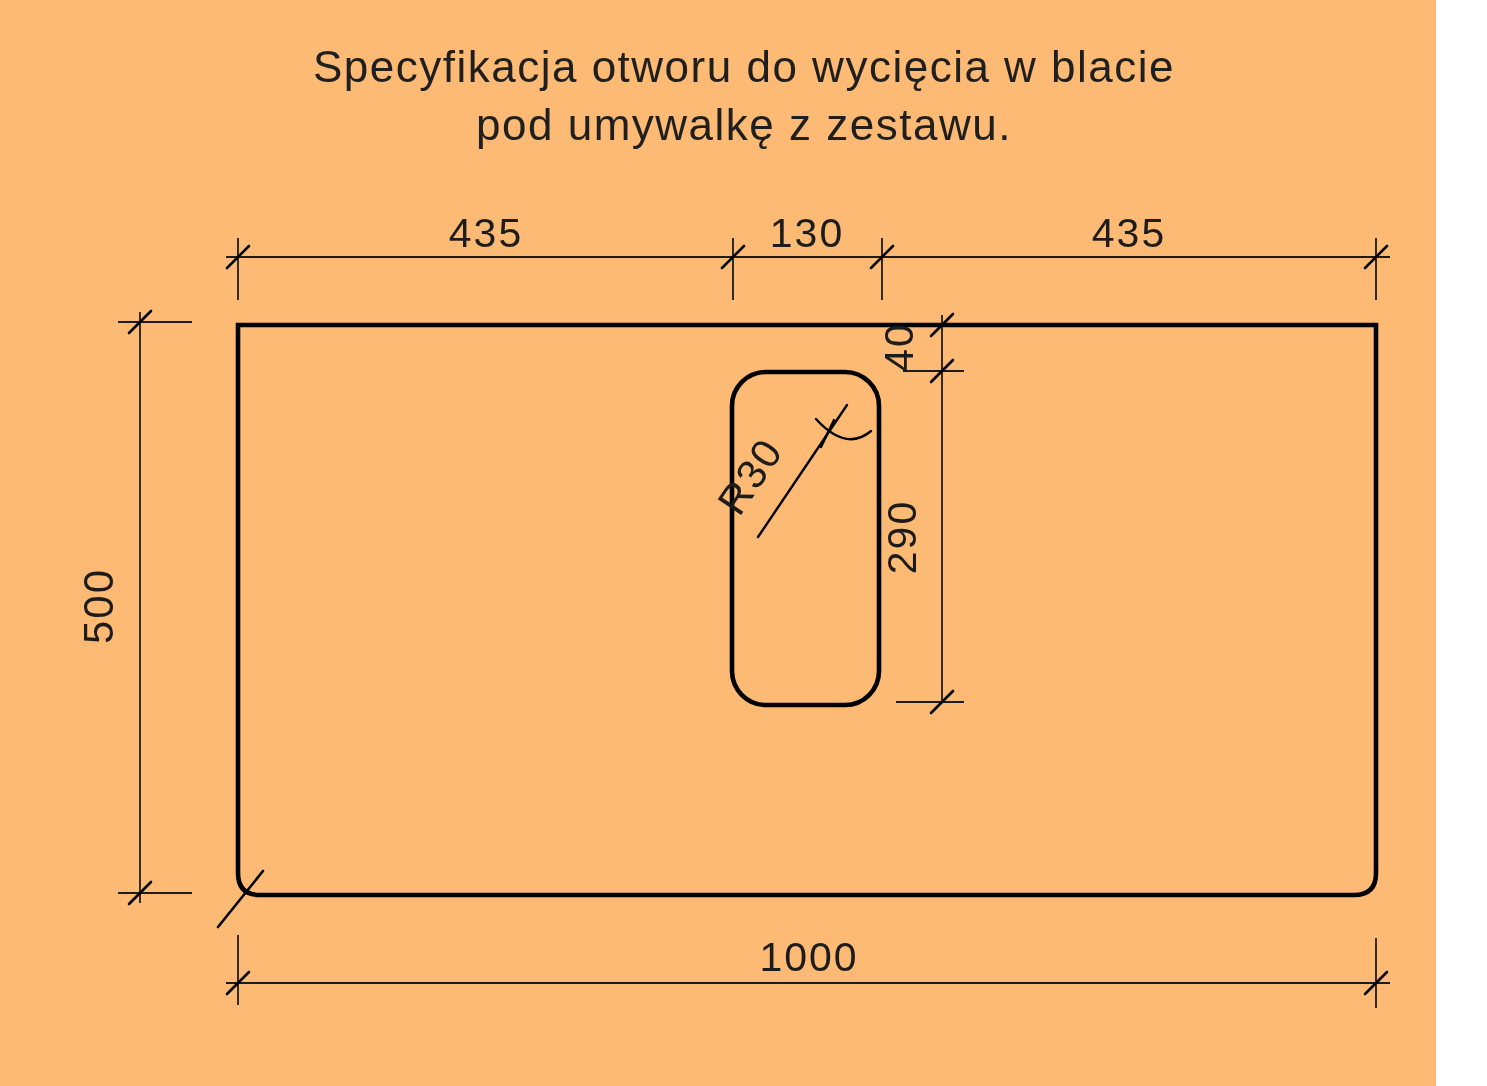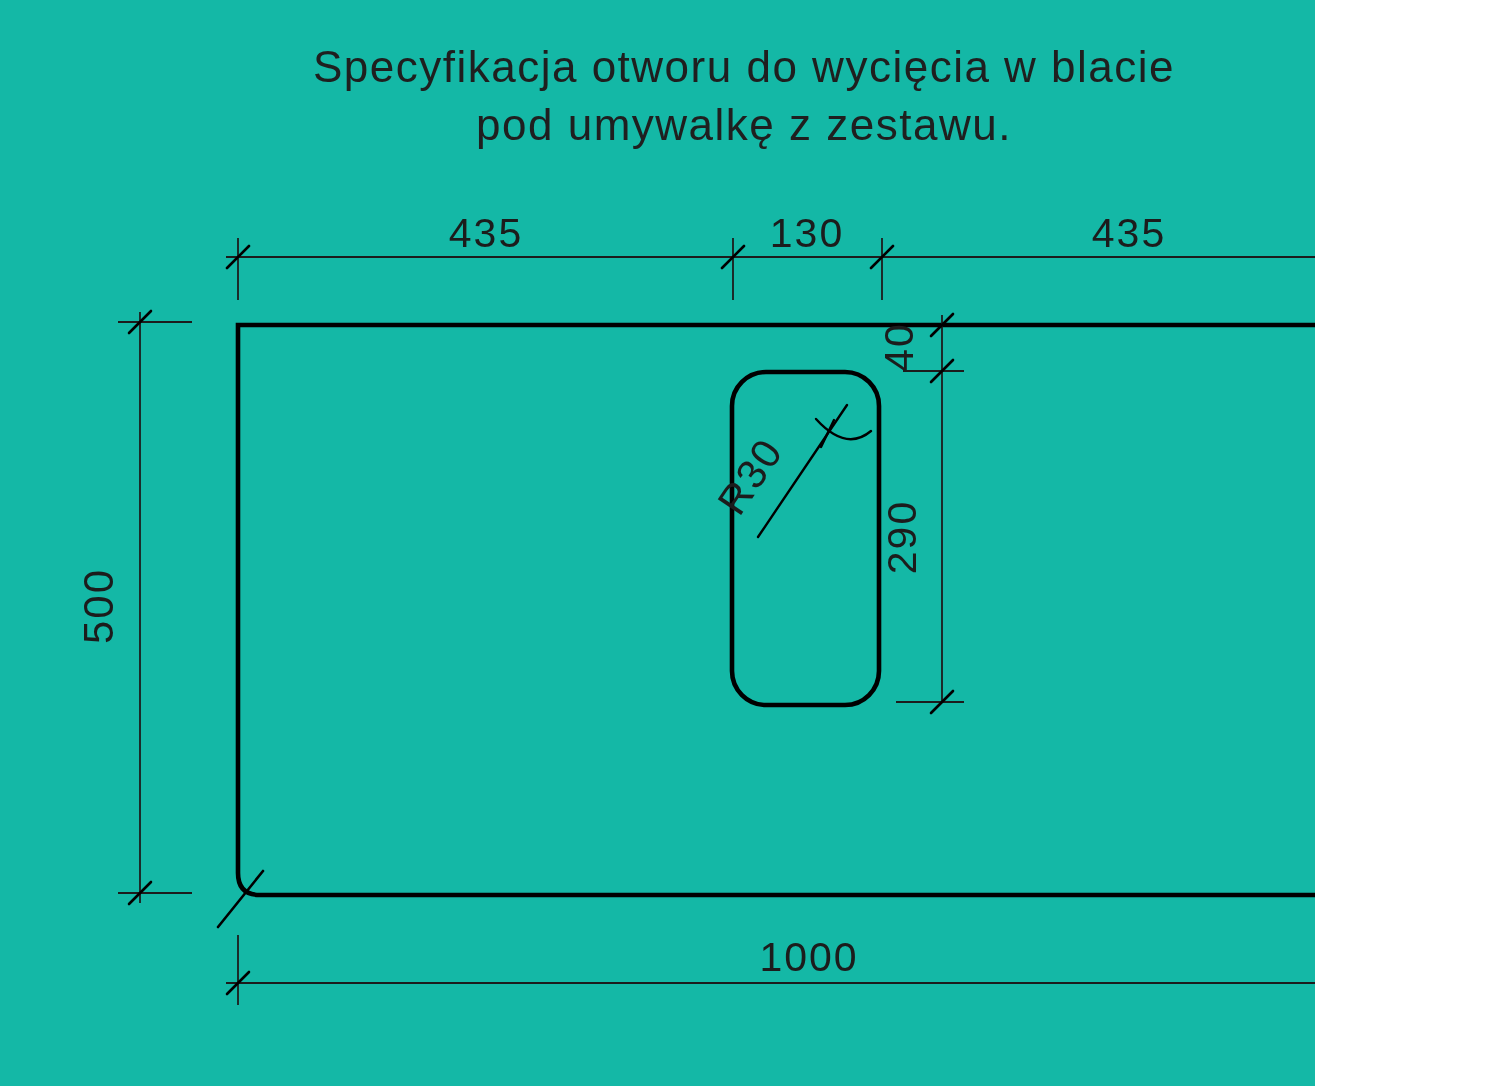--- a/index.html
+++ b/index.html
@@ -2,23 +2,23 @@
 <html><head>
 <meta charset="utf-8">
 <style>
   html, body {
     margin: 0;
     padding: 0;
     background: #ffffff;
   }
   .page {
     position: relative;
-    width: 1315px;
+    width: 1436px;
     height: 1086px;
-    background: #14b8a6;
+    background: #fdba74;
     overflow: hidden;
     font-family: "Liberation Sans", sans-serif;
   }
   svg { display: block; }
   .outline {
     fill: none;
     stroke: #000000;
     stroke-width: 4.6;
     stroke-linecap: round;
   }

